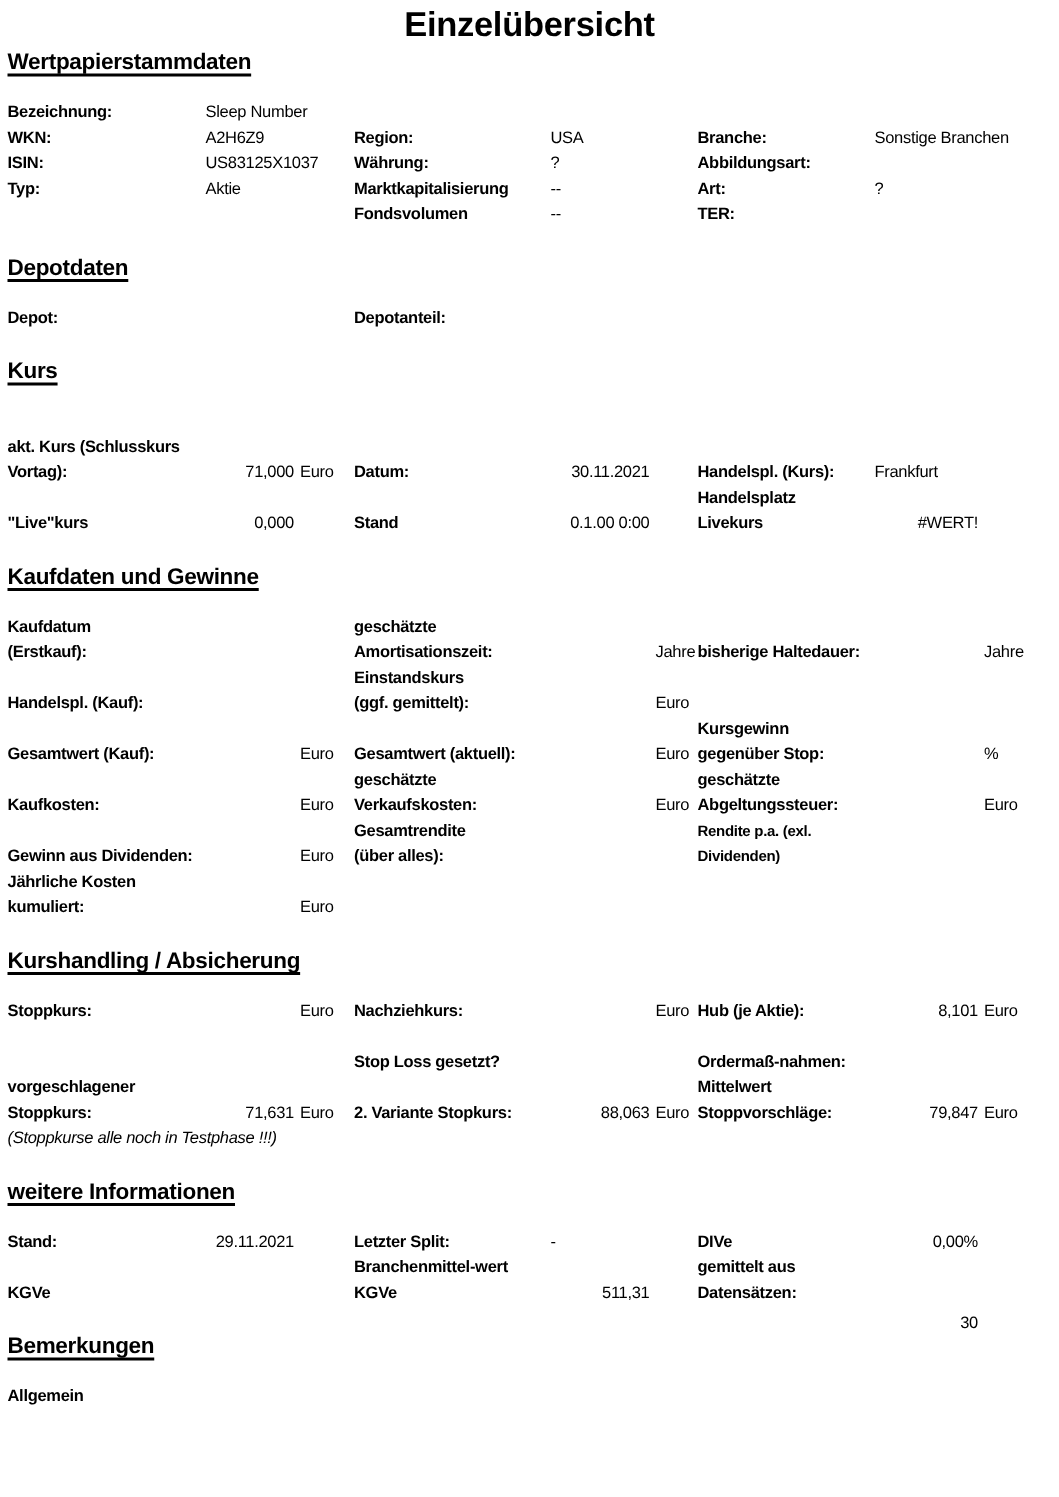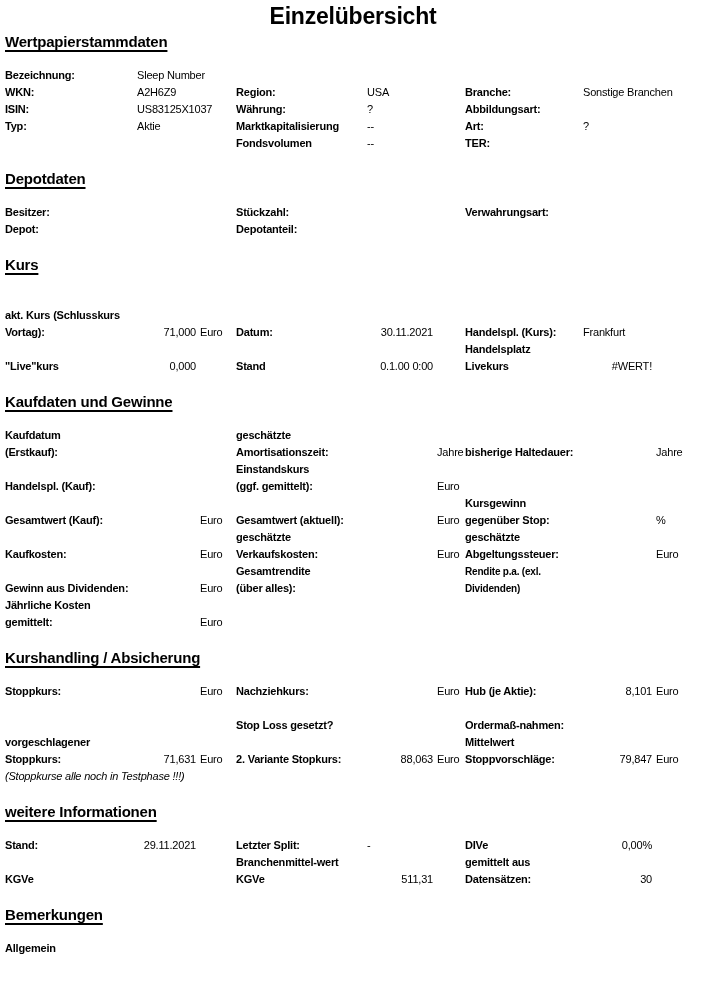--- a/index.html
+++ b/index.html
@@ -96,25 +96,20 @@
             <div class="cell lbl" style="grid-column: 4;">Fondsvolumen</div>
             <div class="cell val left" style="grid-column: 5;">--</div>
             <div class="cell lbl" style="grid-column: 7;">TER:</div>
           </div>
         </div>
       </section>
       <section>
         <div class="heading-line"><h2 class="heading">Depotdaten</h2></div>
         <div>
           <div class="row">
-            <div class="cell lbl" style="grid-column: 1;">Besitzer:</div>
-            <div class="cell lbl" style="grid-column: 4;">Stückzahl:</div>
-            <div class="cell lbl" style="grid-column: 7;">Verwahrungsart:</div>
-          </div>
-          <div class="row">
             <div class="cell lbl" style="grid-column: 1;">Depot:</div>
             <div class="cell lbl" style="grid-column: 4;">Depotanteil:</div>
           </div>
         </div>
       </section>
       <section>
         <div class="heading-line"><h2 class="heading">Kurs</h2></div>
         <div>
           <div class="row"></div>
           <div class="row">
@@ -194,21 +189,21 @@
           <div class="row">
             <div class="cell lbl" style="grid-column: 1;">Gewinn aus Dividenden:</div>
             <div class="cell unit" style="grid-column: 3;">Euro</div>
             <div class="cell lbl" style="grid-column: 4;">(über alles):</div>
             <div class="cell lbl small" style="grid-column: 7;">Dividenden)</div>
           </div>
           <div class="row">
             <div class="cell lbl" style="grid-column: 1;">Jährliche Kosten</div>
           </div>
           <div class="row">
-            <div class="cell lbl" style="grid-column: 1;">gemittelt:</div>
+            <div class="cell lbl" style="grid-column: 1;">kumuliert:</div>
             <div class="cell unit" style="grid-column: 3;">Euro</div>
           </div>
         </div>
       </section>
       <section>
         <div class="heading-line"><h2 class="heading">Kurshandling / Absicherung</h2></div>
         <div>
           <div class="row">
             <div class="cell lbl" style="grid-column: 1;">Stoppkurs:</div>
             <div class="cell unit" style="grid-column: 3;">Euro</div>
@@ -256,21 +251,21 @@
           </div>
           <div class="row">
             <div class="cell lbl" style="grid-column: 4;">Branchenmittel-wert</div>
             <div class="cell lbl" style="grid-column: 7;">gemittelt aus</div>
           </div>
           <div class="row">
             <div class="cell lbl" style="grid-column: 1;">KGVe</div>
             <div class="cell lbl" style="grid-column: 4;">KGVe</div>
             <div class="cell val" style="grid-column: 5;">511,31</div>
             <div class="cell lbl" style="grid-column: 7;">Datensätzen:</div>
-            <div class="cell val" style="grid-column: 8;">30</div>
+            <div class="cell val" style="grid-column: 8; margin-top: 20px;">30</div>
           </div>
         </div>
       </section>
       <section>
         <div class="heading-line"><h2 class="heading">Bemerkungen</h2></div>
         <div>
           <div class="row">
             <div class="cell lbl" style="grid-column: 1;">Allgemein</div>
           </div>
         </div>

